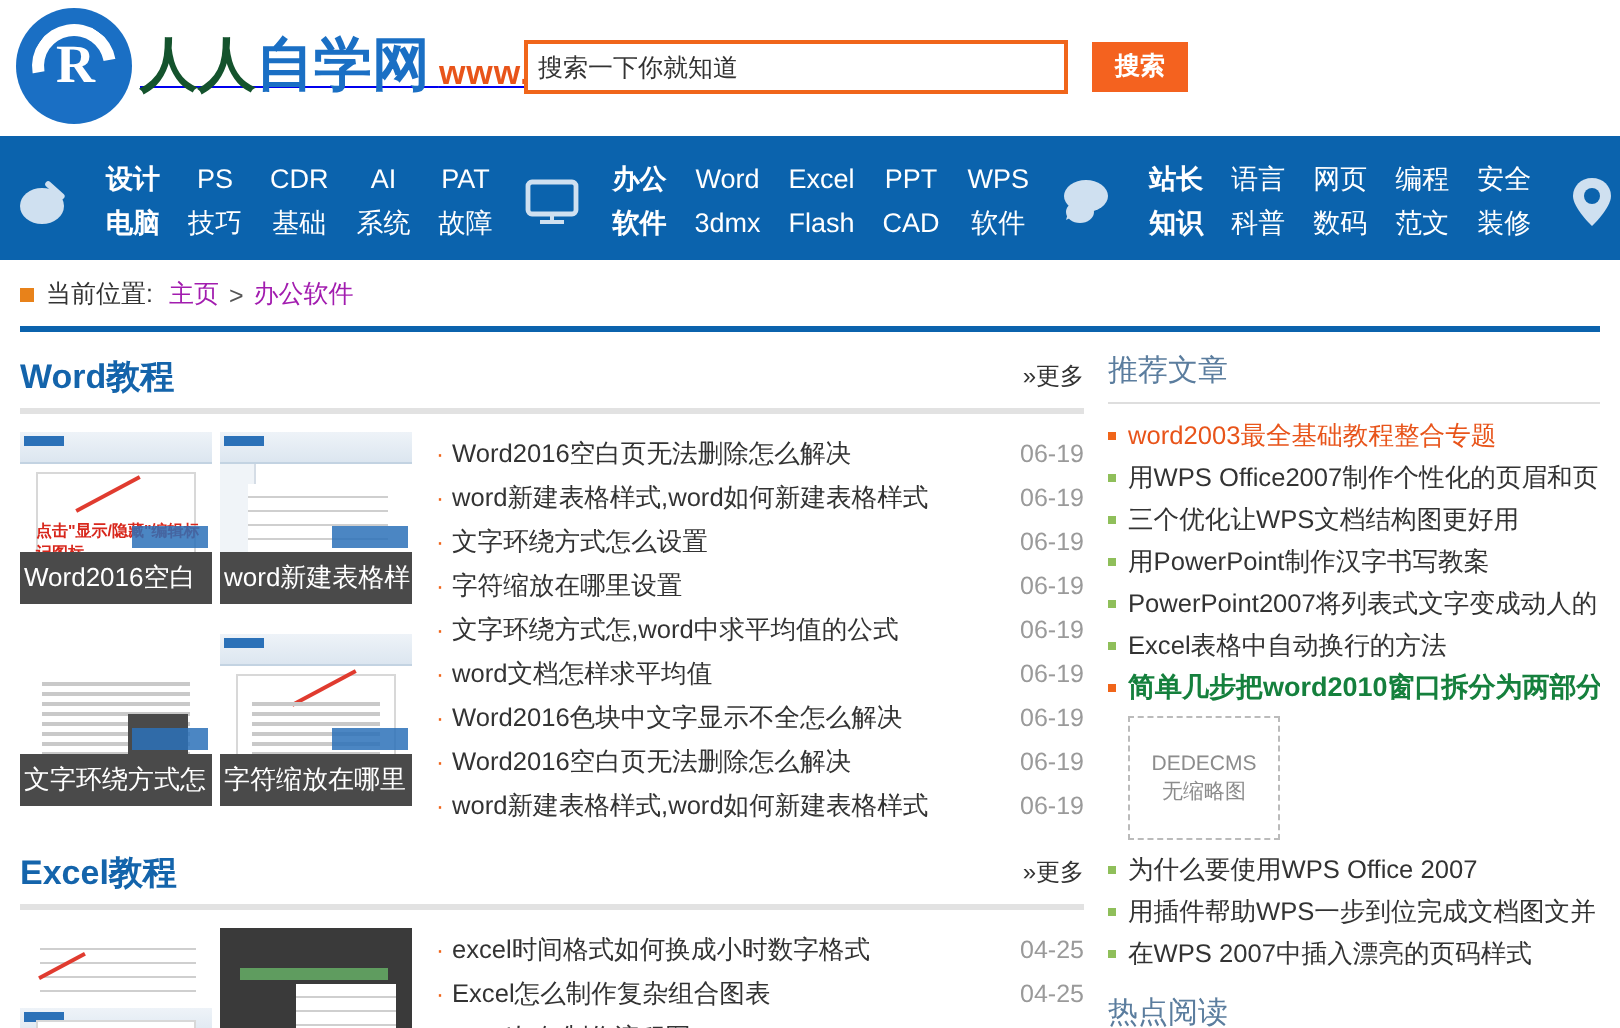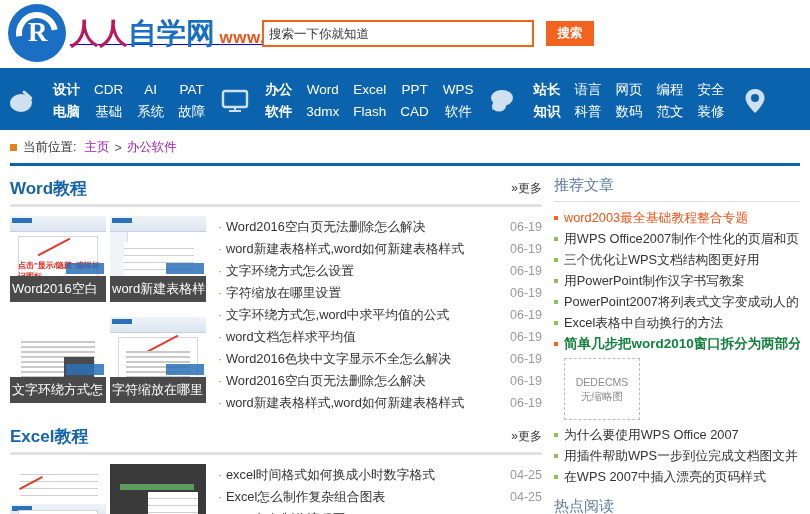--- a/index.html
+++ b/index.html
@@ -21,21 +21,21 @@
     width: 42px; height: 42px; border-radius: 50%;
     border: 6px solid #fff; border-right-color: transparent; border-bottom-color: transparent;
     transform: rotate(35deg);
   }
   .logo-mark .rch {
     position: absolute; color: #fff; font-size: 27px; font-weight: bold;
     font-family: "Liberation Serif", serif; left: 20px; top: 13px;
   }
   .logo-text { margin-left: 4px; line-height: 1; }
   .logo-cn { font-size: 29px; font-weight: bold; letter-spacing: 0px; white-space: nowrap; }
-  .logo-cn .c1 { color: #be185d; }
+  .logo-cn .c1 { color: #14532d; }
   .logo-cn .c2 { color: #1a6fc4; }
   .logo-url { font-size: 17px; font-weight: bold; letter-spacing: .5px; margin-top: 2px; }
   .logo-url .u1 { color: #e8541a; }
   .logo-url .u2 { color: #1a6fc4; }
 
   .searchbox { position: absolute; left: 262px; top: 20px; display: flex; align-items: center; }
   .search-input {
     width: 272px; height: 27px; border: 2px solid #f0651a; background: #fff;
     font-size: 12.5px; color: #333; padding: 0 5px; outline: none;
     font-family: "Liberation Sans", sans-serif;
@@ -157,20 +157,24 @@
     <span class="nav-icon">
       <svg width="30" height="26" viewBox="0 0 30 26">
           <ellipse cx="13" cy="15" rx="11" ry="9"></ellipse>
           <rect x="16" y="2" width="12" height="3" rx="1.5" transform="rotate(42 16 2)"></rect>
         </svg>
     </span>
     <div class="nav-cols">
       <div class="nav-col head">
         <a href="#">设计</a>
         <a href="#">电脑</a>
+      </div>
+      <div class="nav-col">
+        <a href="#">PS</a>
+        <a href="#">技巧</a>
       </div>
       <div class="nav-col">
         <a href="#">CDR</a>
         <a href="#">基础</a>
       </div>
       <div class="nav-col">
         <a href="#">AI</a>
         <a href="#">系统</a>
       </div>
       <div class="nav-col">

